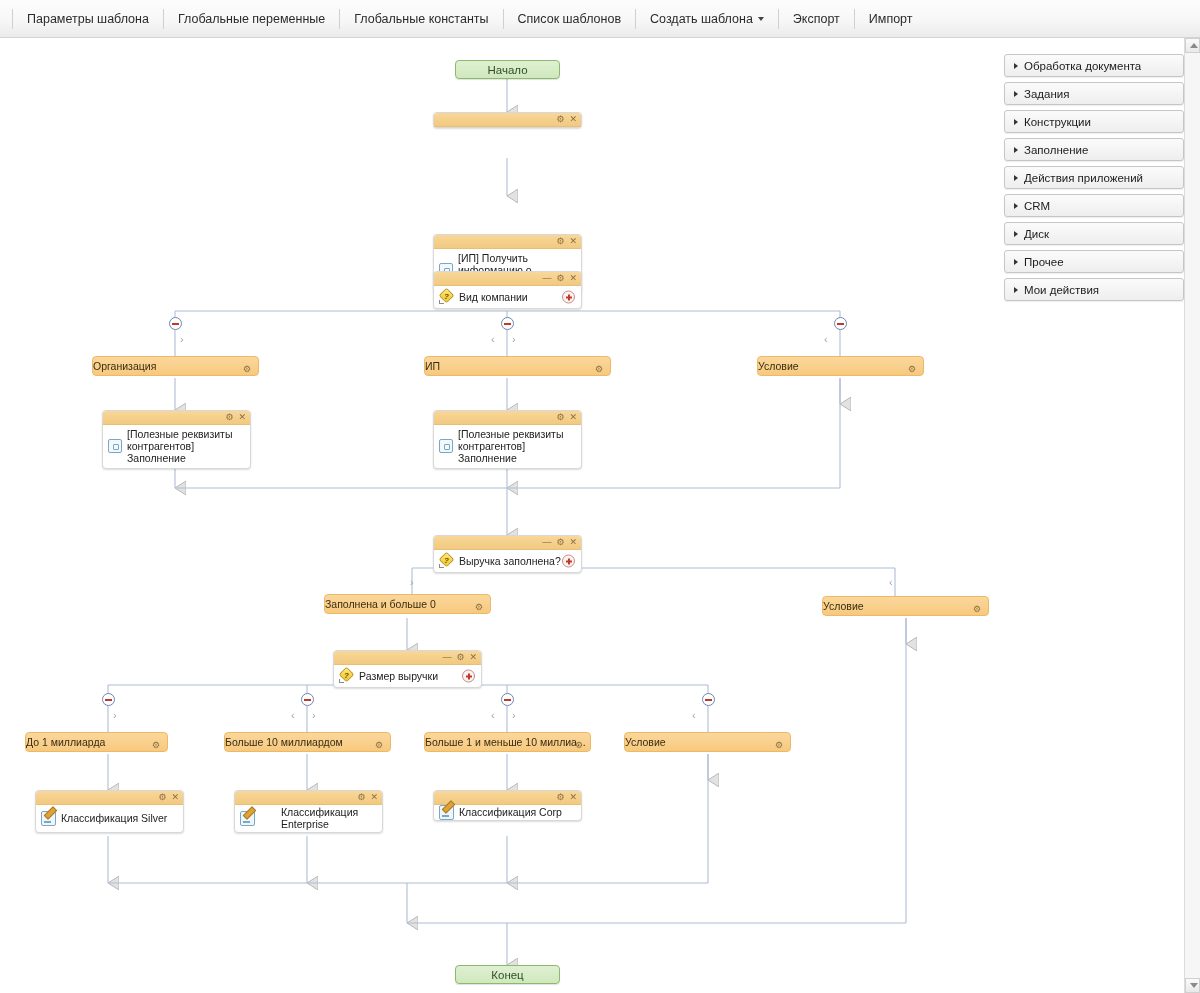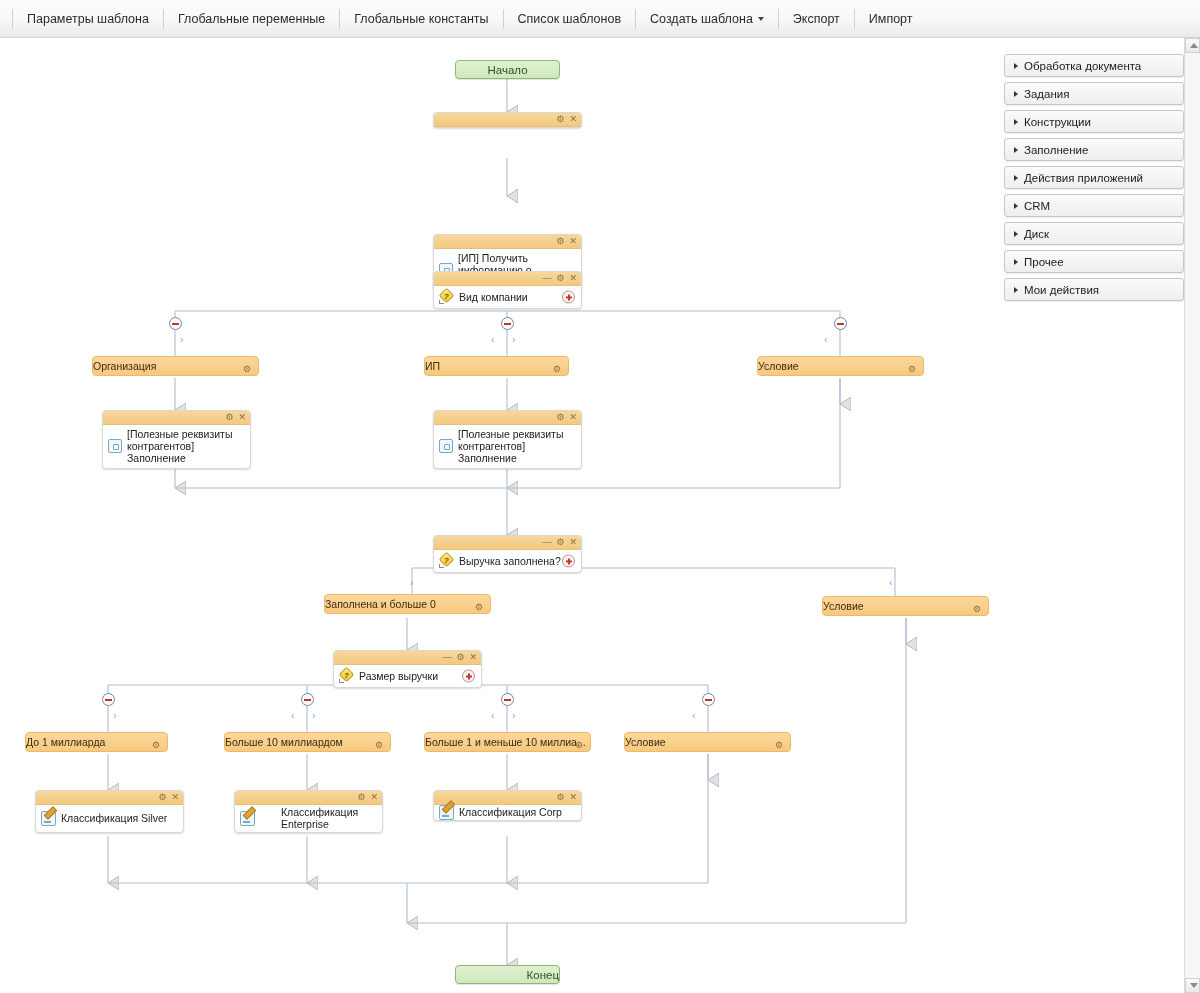--- a/index.html
+++ b/index.html
@@ -336,21 +336,21 @@
   <div class="chev" style="left:491px; top:296px;">‹</div>
   <div class="chev" style="left:512px; top:296px;">›</div>
 
   <div class="collapse" style="left:834px; top:279px;"></div>
   <div class="chev" style="left:824px; top:296px;">‹</div>
 
   <div class="branch" style="left:92px; top:318px; width:167px;">
     <span>Организация</span>
     <span class="gear">⚙</span>
   </div>
-  <div class="branch" style="left:424px; top:318px; width:145px;">
+  <div class="branch" style="left:424px; top:318px; width:187px;">
     <span>ИП</span>
     <span class="gear">⚙</span>
   </div>
   <div class="branch" style="left:757px; top:318px; width:167px;">
     <span>Условие</span>
     <span class="gear">⚙</span>
   </div>
 
   <div class="action" style="left:102px; top:372px; width:149px;">
     <div class="hdr">
@@ -476,21 +476,21 @@
     <div class="hdr">
       <span class="ico-btn">⚙</span>
       <span class="ico-btn">✕</span>
     </div>
     <div class="body" style="height:15px;">
       <span class="ico-edit"></span>
       <span class="txt">Классификация Corp</span>
     </div>
   </div>
 
-  <div class="term" style="left:455px; top:927px; width:105px;text-align:right;">
+  <div class="term" style="left:455px; top:927px; width:105px;">
     <span>Конец</span>
   </div>
 
   <div id="rightpanel" style="top:16px;">
     <div class="acc-item">
         <i class="tri"></i>
         <span>Обработка документа</span>
       </div>
     <div class="acc-item">
         <i class="tri"></i>

